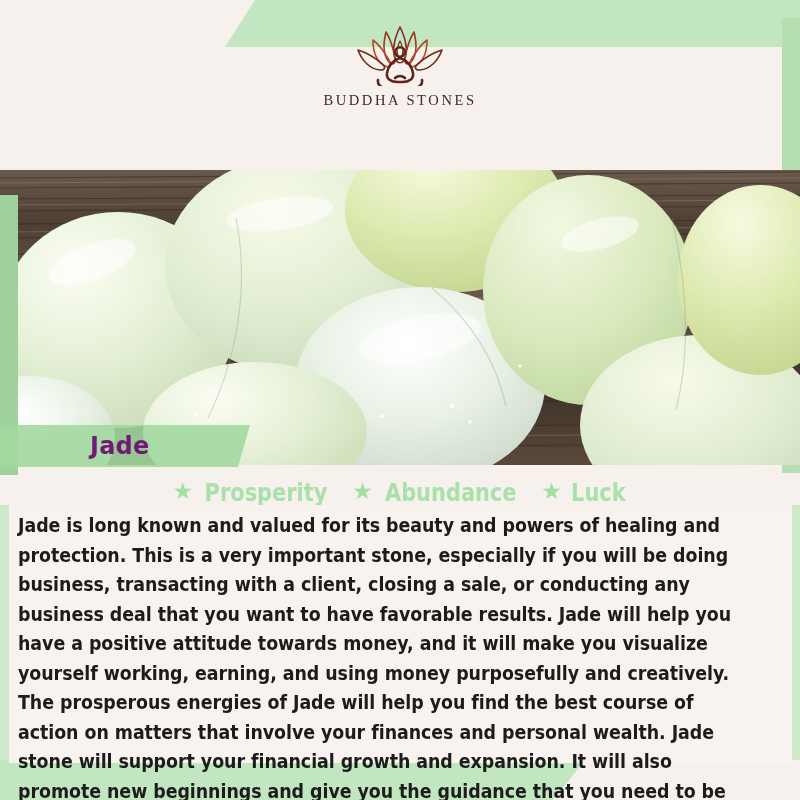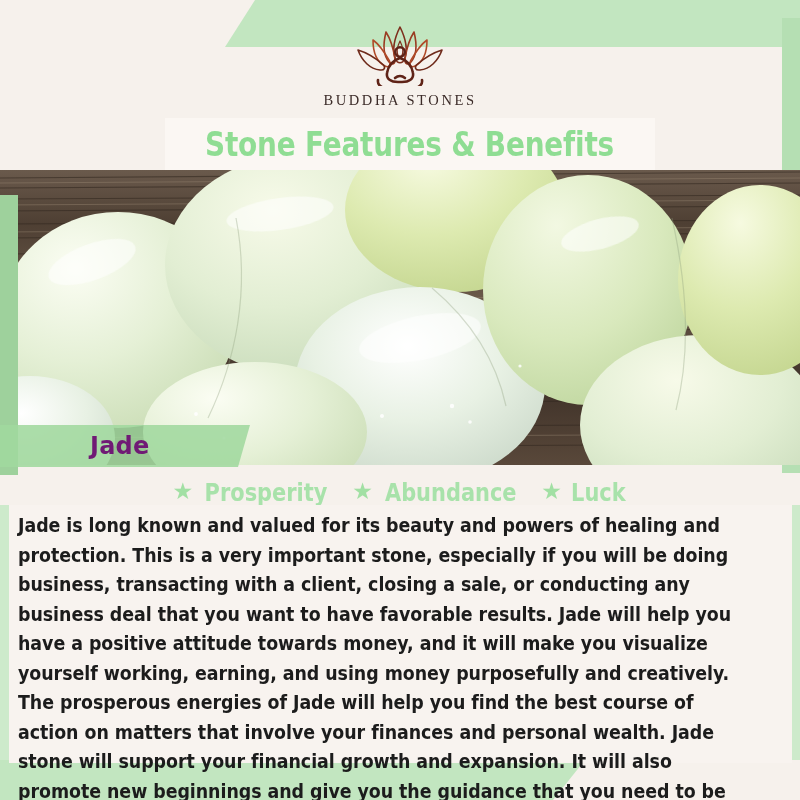--- a/index.html
+++ b/index.html
@@ -173,23 +173,20 @@
 
           <path d="M106 112 C104 124 116 132 150 132 C184 132 196 124 194 112"></path>
 
           <path d="M140 108 C146 103 154 103 160 108"></path>
         </g>
       </svg>
     </span>
     <div class="logo-text">BUDDHA STONES</div>
   </div>
 
-  <div class="title-banner">
-    <div class="title-text">Stone Features &amp; Benefits</div>
-  </div>
 
   <div class="photo">
     <svg viewBox="0 0 800 295" xmlns="http://www.w3.org/2000/svg" preserveAspectRatio="none">
       <defs>
         <linearGradient id="wood" x1="0" y1="0" x2="0" y2="1">
           <stop offset="0" stop-color="#6a5a4c"></stop>
           <stop offset="0.18" stop-color="#4e3f33"></stop>
           <stop offset="0.45" stop-color="#6b5a4a"></stop>
           <stop offset="0.72" stop-color="#3e3128"></stop>
           <stop offset="1" stop-color="#59483a"></stop>

